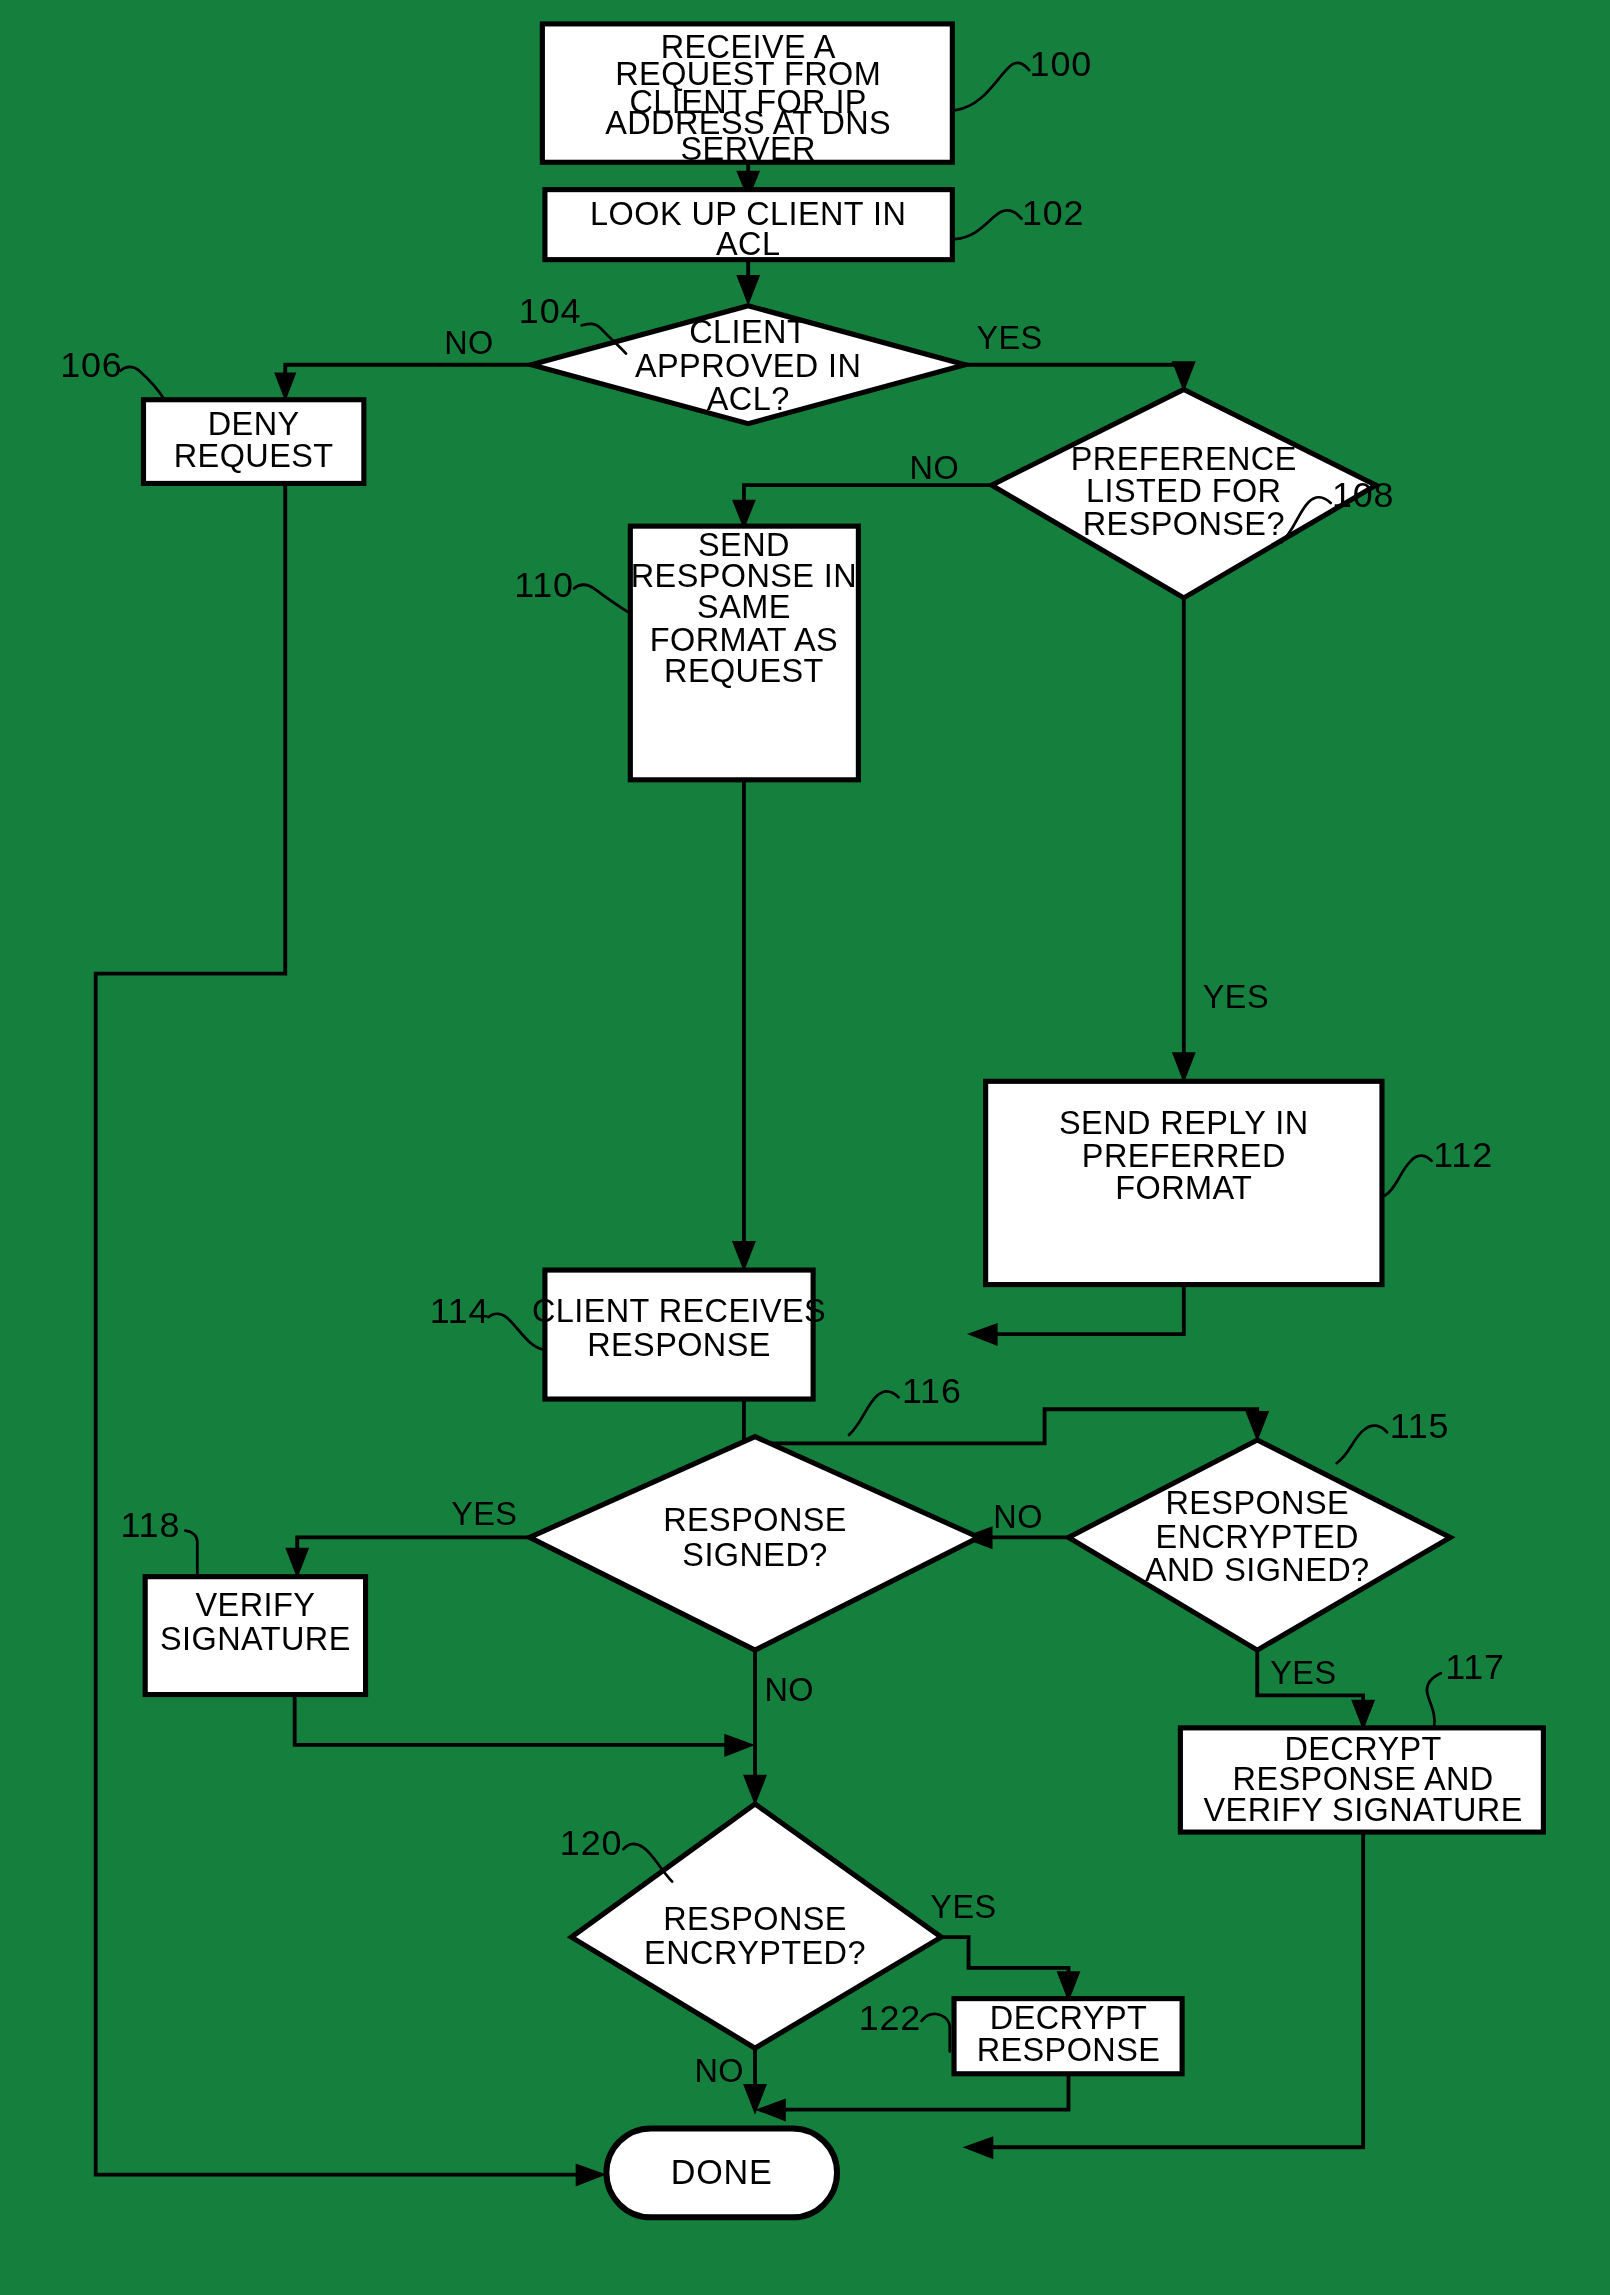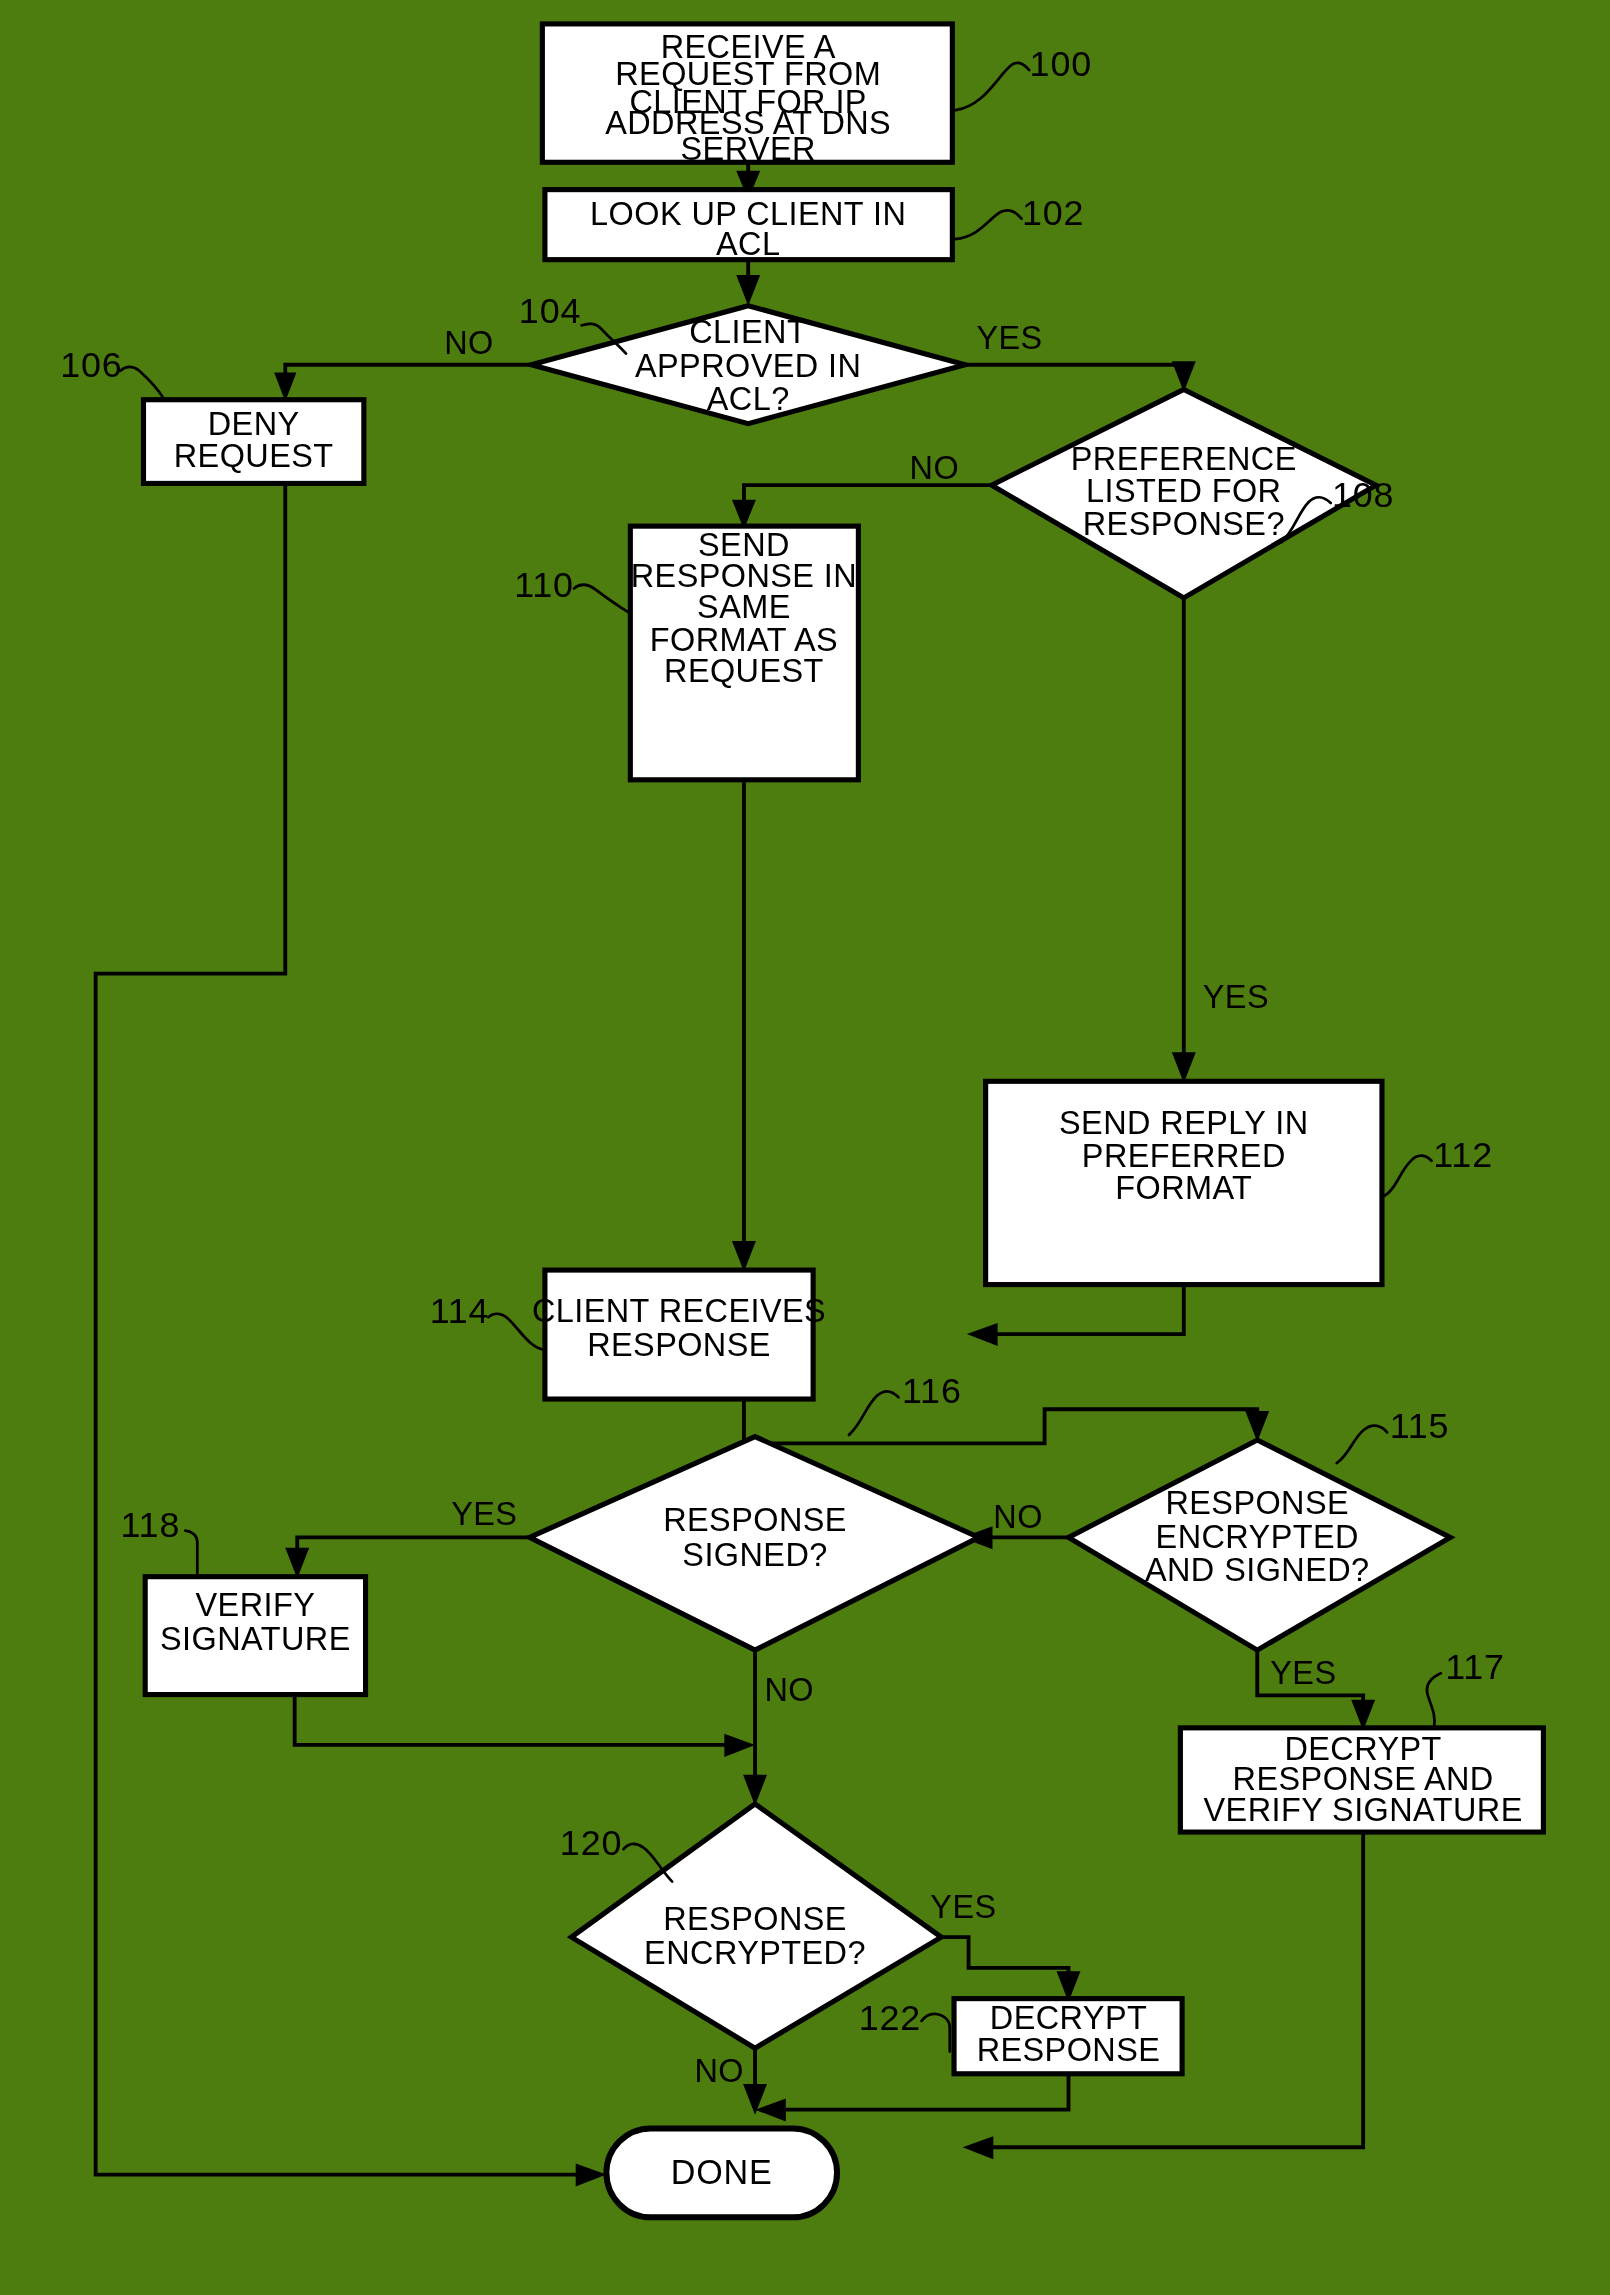--- a/index.html
+++ b/index.html
@@ -10,21 +10,21 @@
   body {
     width: 1610px;
     height: 2295px;
     font-family: "Liberation Sans", sans-serif;
     overflow: hidden;
   }
   #figure-root {
     position: relative;
     width: 1610px;
     height: 2295px;
-    background: #4d7c0f;
+    background: #15803d;
   }
   svg#flowchart {
     display: block;
     width: 1610px;
     height: 2295px;
   }
   .node-shape {
     fill: #ffffff;
     stroke: #000000;
     stroke-width: 6;

